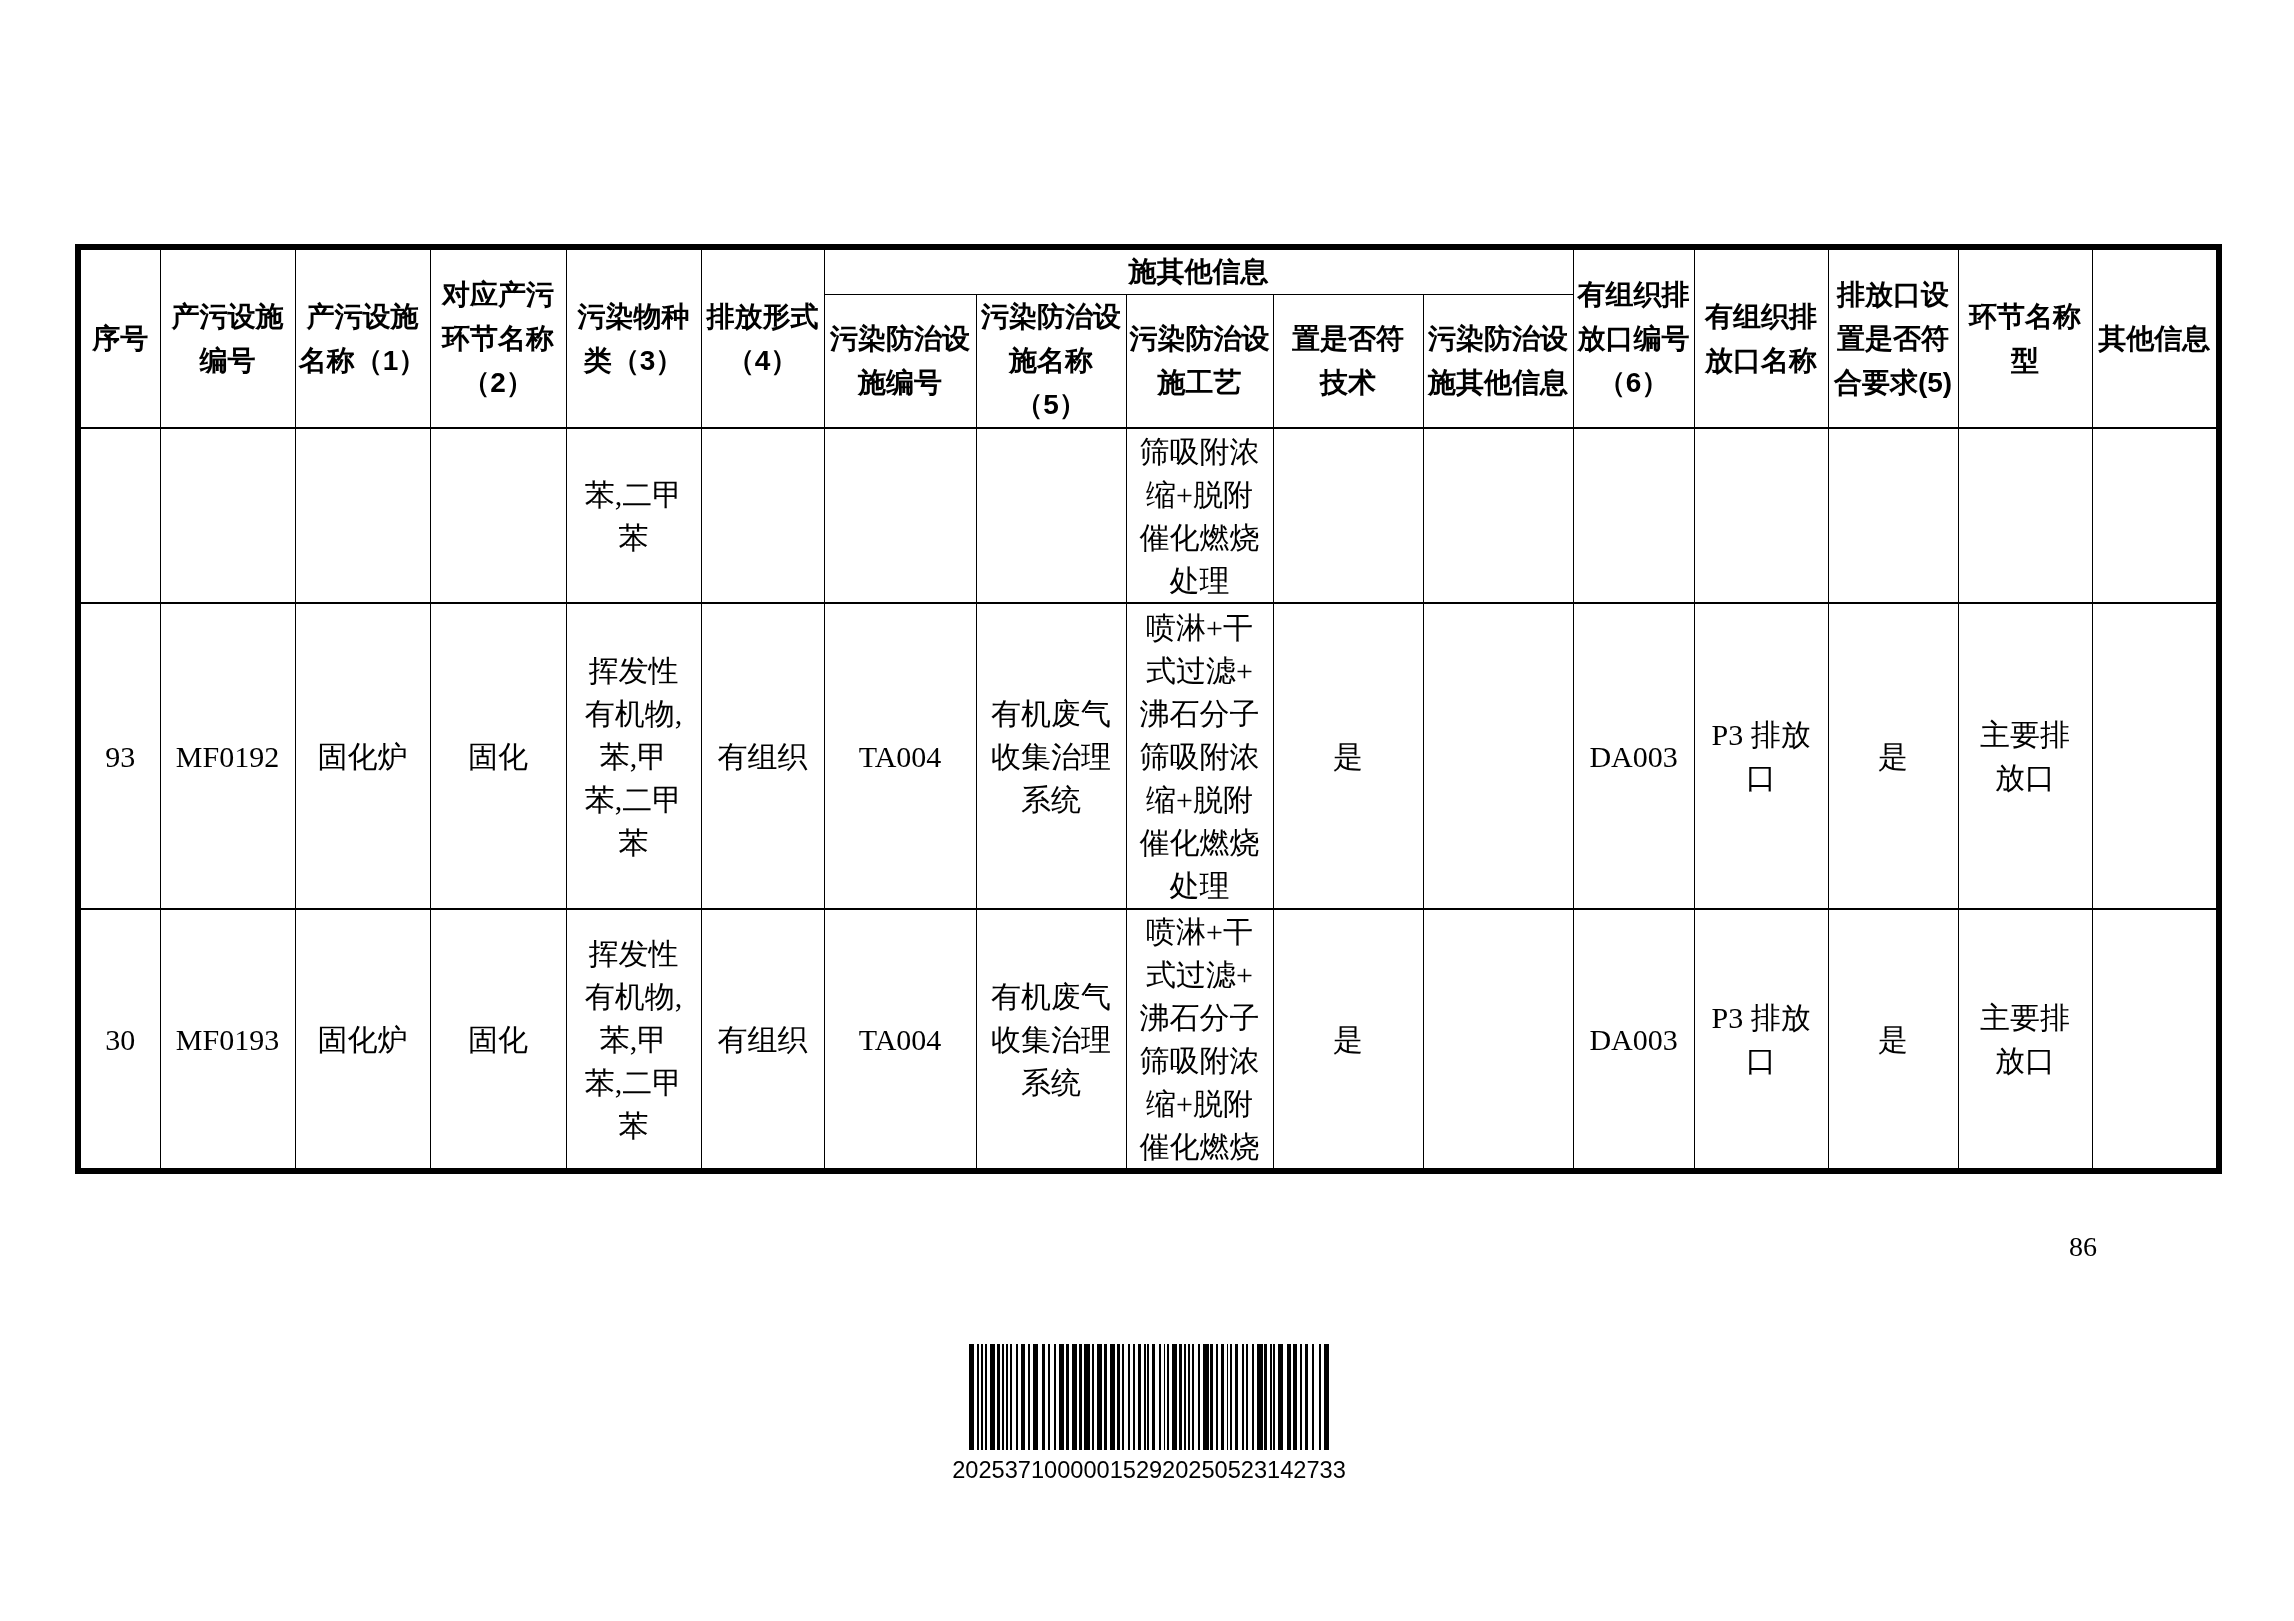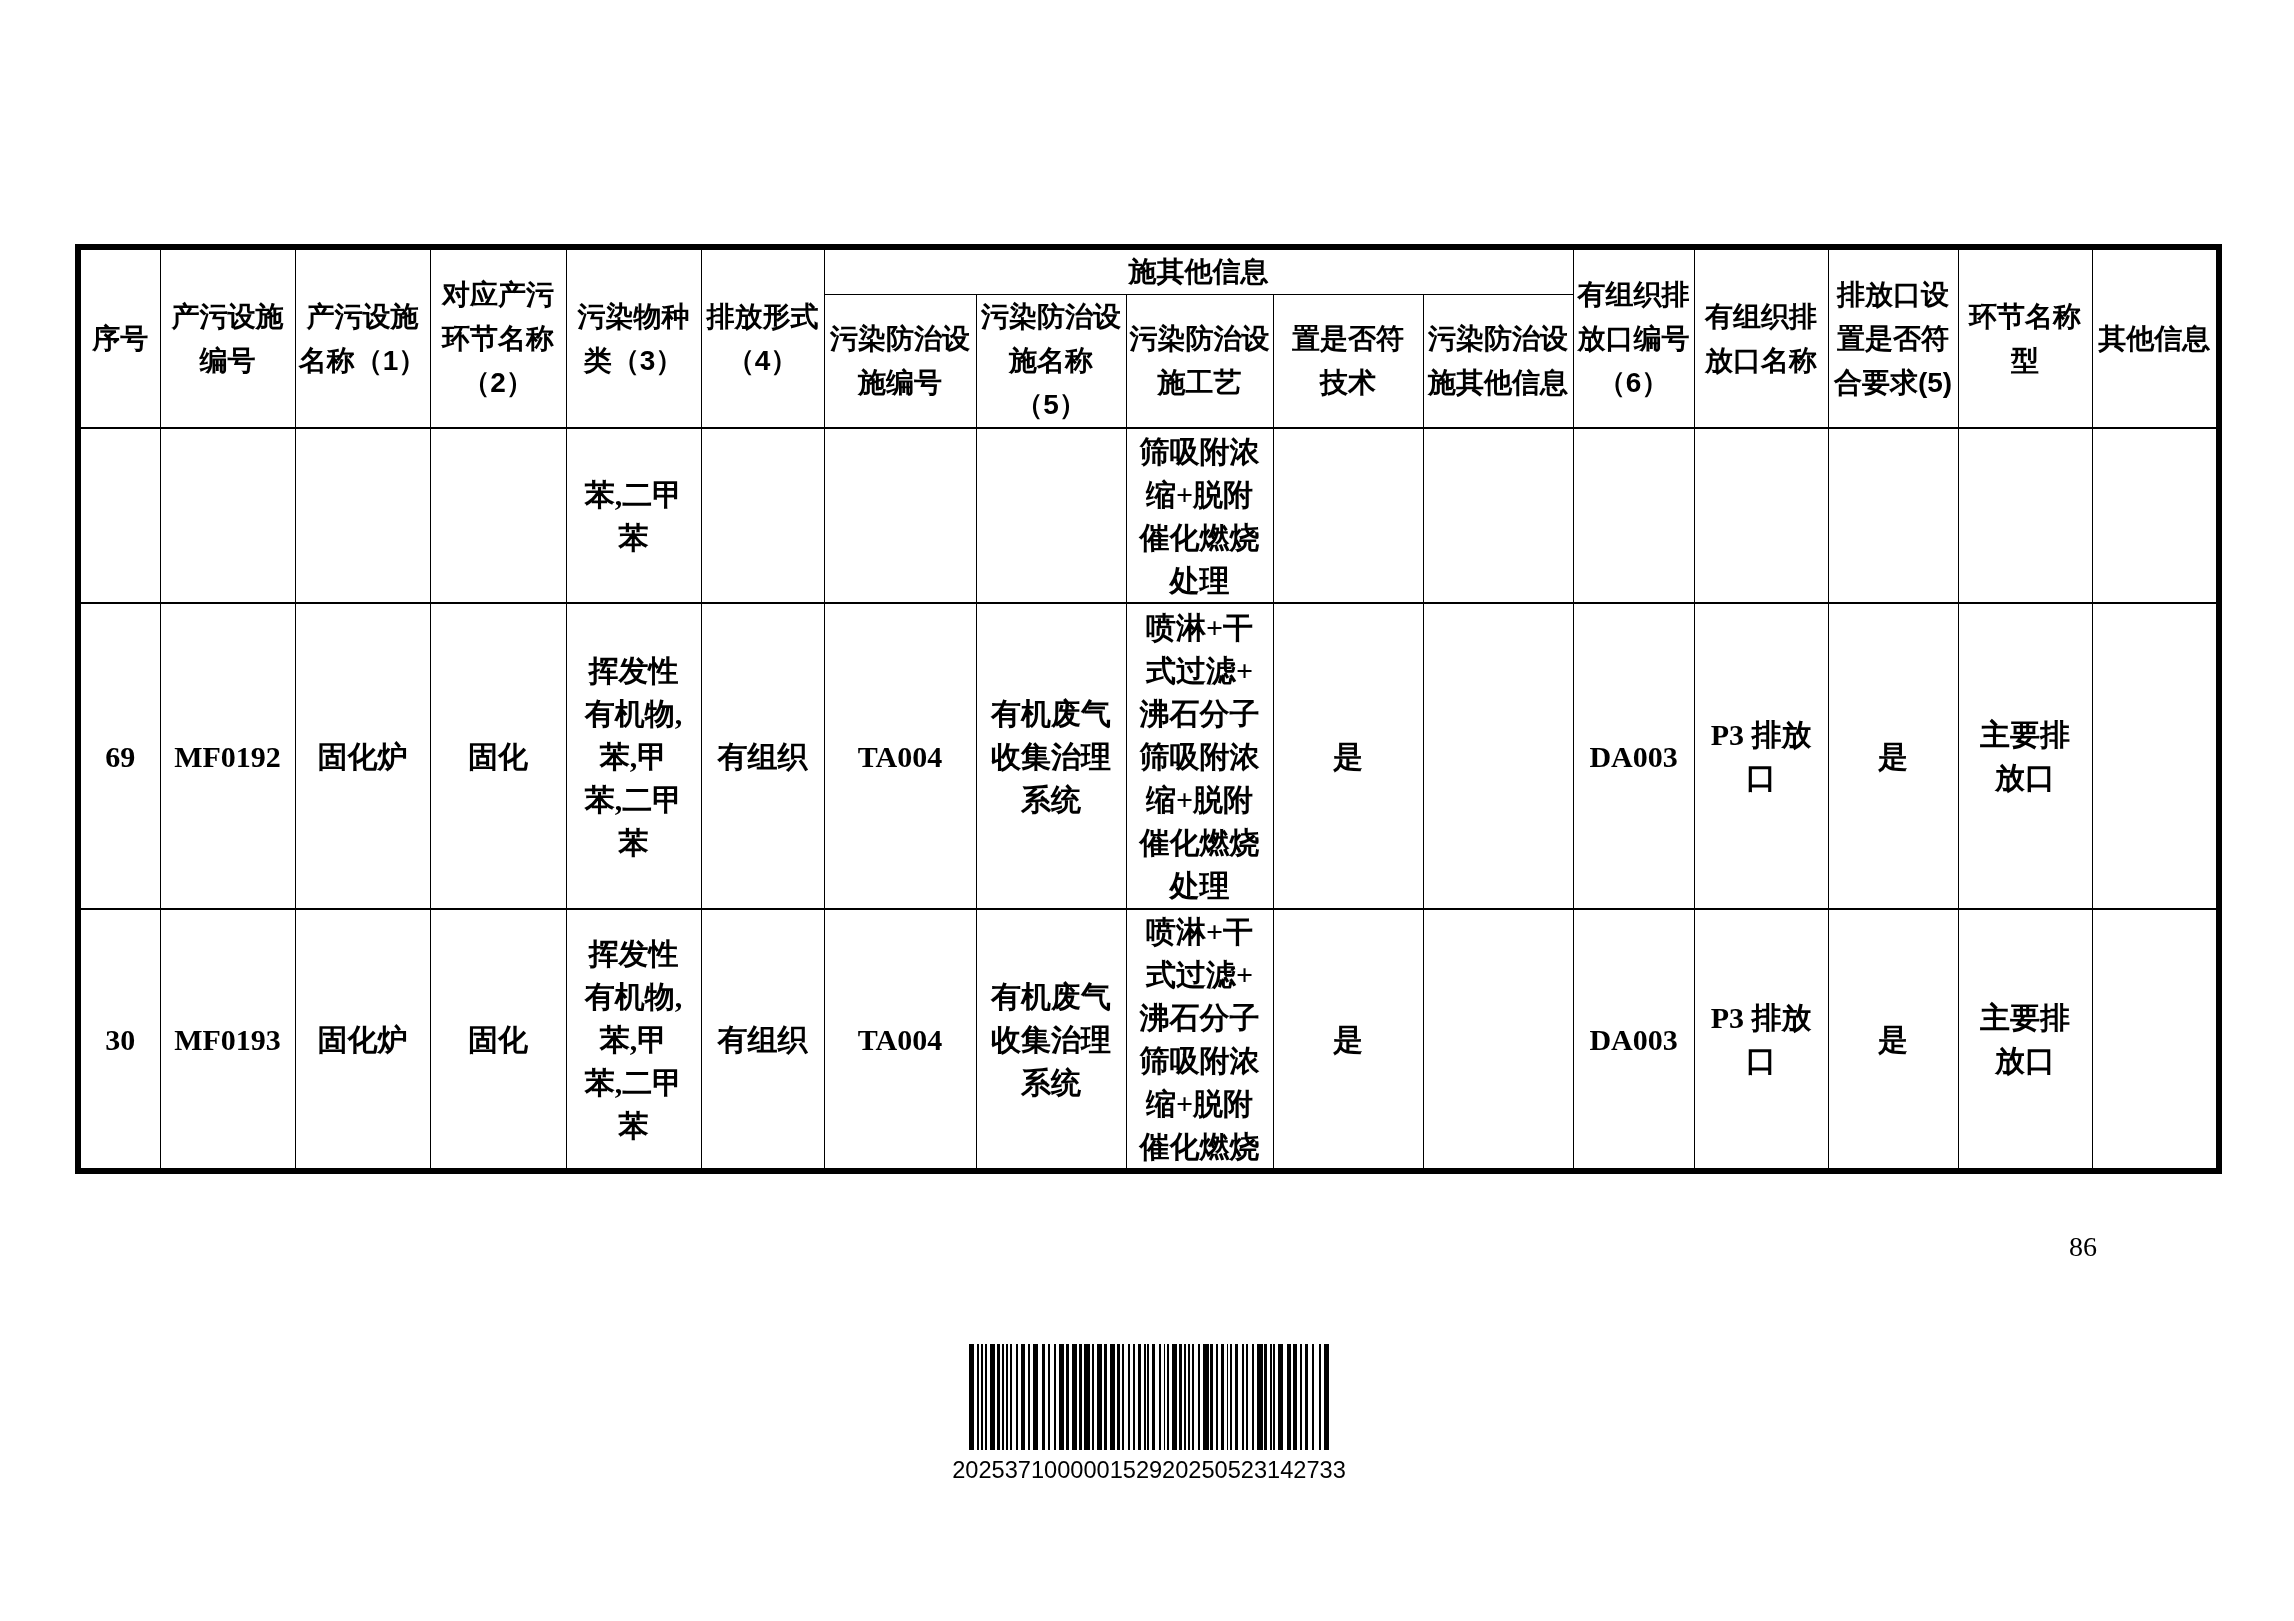--- a/index.html
+++ b/index.html
@@ -20,21 +20,21 @@
     padding:0 1.8px;box-sizing:border-box;
     overflow:hidden;
   }
   .permit-table th{
     font-family:"Liberation Sans", sans-serif;
     font-weight:bold;font-size:28px;line-height:44px;
   }
   .permit-table td{
     font-size:30px;line-height:43px;
   }
-  .permit-table tr.body-row td{border-top-width:2.7px;font-weight:bold;}
+  .permit-table tr.body-row td{border-top-width:2.7px;}
   .row-hA{height:46px;}
   .row-hB{height:88px;}
   .row-r0{height:175px;}
   .row-r1{height:306px;}
   .row-r2{height:252px;}
   
   .page-number{
     position:absolute;left:2069px;top:1231px;
     font-size:28px;font-family:"Liberation Serif", serif;
   }
@@ -133,21 +133,21 @@
 处理</td>
       <td></td>
       <td></td>
       <td></td>
       <td></td>
       <td></td>
       <td></td>
       <td></td>
     </tr>
     <tr class="body-row row-r1">
-      <td>69</td>
+      <td>93</td>
       <td>MF0192</td>
       <td>固化炉</td>
       <td>固化</td>
       <td>挥发性
 有机物,
 苯,甲
 苯,二甲
 苯</td>
       <td>有组织</td>
       <td>TA004</td>

